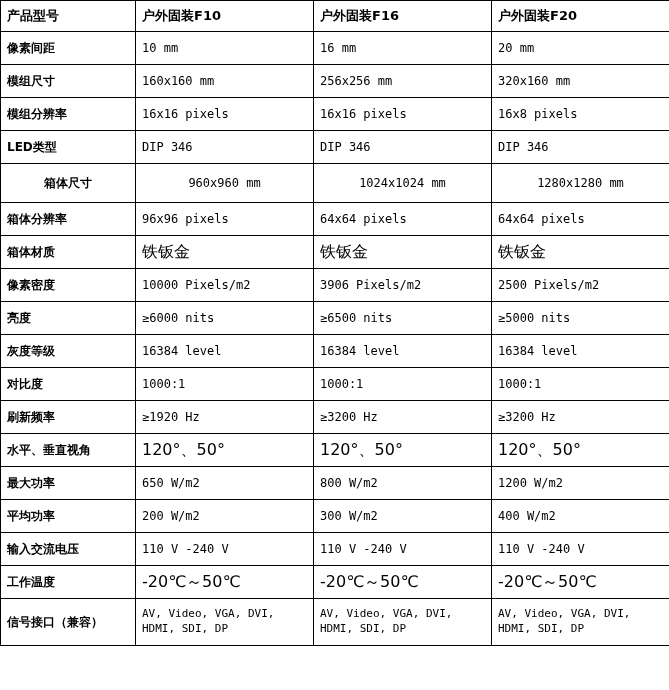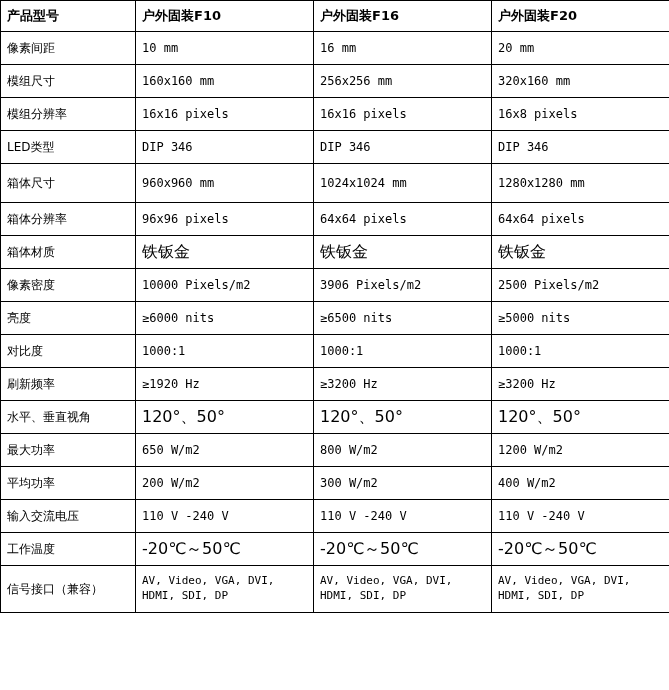--- a/index.html
+++ b/index.html
@@ -40,32 +40,33 @@
     height: 30px;
   }
   tr.header-row td.label-cell {
     font-family: "DejaVu Sans", sans-serif;
     margin-left: 44px;
   }
   
   td.label-cell {
     font-family: "DejaVu Sans", sans-serif;
     font-size: 12.5px;
+    font-weight: bold;
   }
   
   td.value-cell {
     font-family: "DejaVu Sans Mono", monospace;
     font-size: 11.5px;
   }
   td.value-cell.cjk {
     font-family: "DejaVu Sans", sans-serif;
     font-size: 16px;
   }
   tr.data-row td { height: 32px; }
-  tr.tall-row td { height: 38px; }
+  tr.tall-row td { height: 38px; text-align: center; }
   tr.last-row td { height: 46px; }
   tr.last-row td.value-cell {
     font-size: 11px;
     line-height: 1.35;
   }
 </style>
 </head>
 <body>
 
 <table class="spec-table">
@@ -139,20 +140,26 @@
       <td class="value-cell">2500 Pixels/m2</td>
     </tr>
 
     <tr class="data-row">
       <td class="label-cell">亮度</td>
       <td class="value-cell">≥6000 nits</td>
       <td class="value-cell">≥6500 nits</td>
       <td class="value-cell">≥5000 nits</td>
     </tr>
 
+    <tr class="data-row">
+      <td class="label-cell">灰度等级</td>
+      <td class="value-cell">16384 level</td>
+      <td class="value-cell">16384 level</td>
+      <td class="value-cell">16384 level</td>
+    </tr>
 
     <tr class="data-row">
       <td class="label-cell">对比度</td>
       <td class="value-cell">1000:1</td>
       <td class="value-cell">1000:1</td>
       <td class="value-cell">1000:1</td>
     </tr>
 
     <tr class="data-row">
       <td class="label-cell">刷新频率</td>

